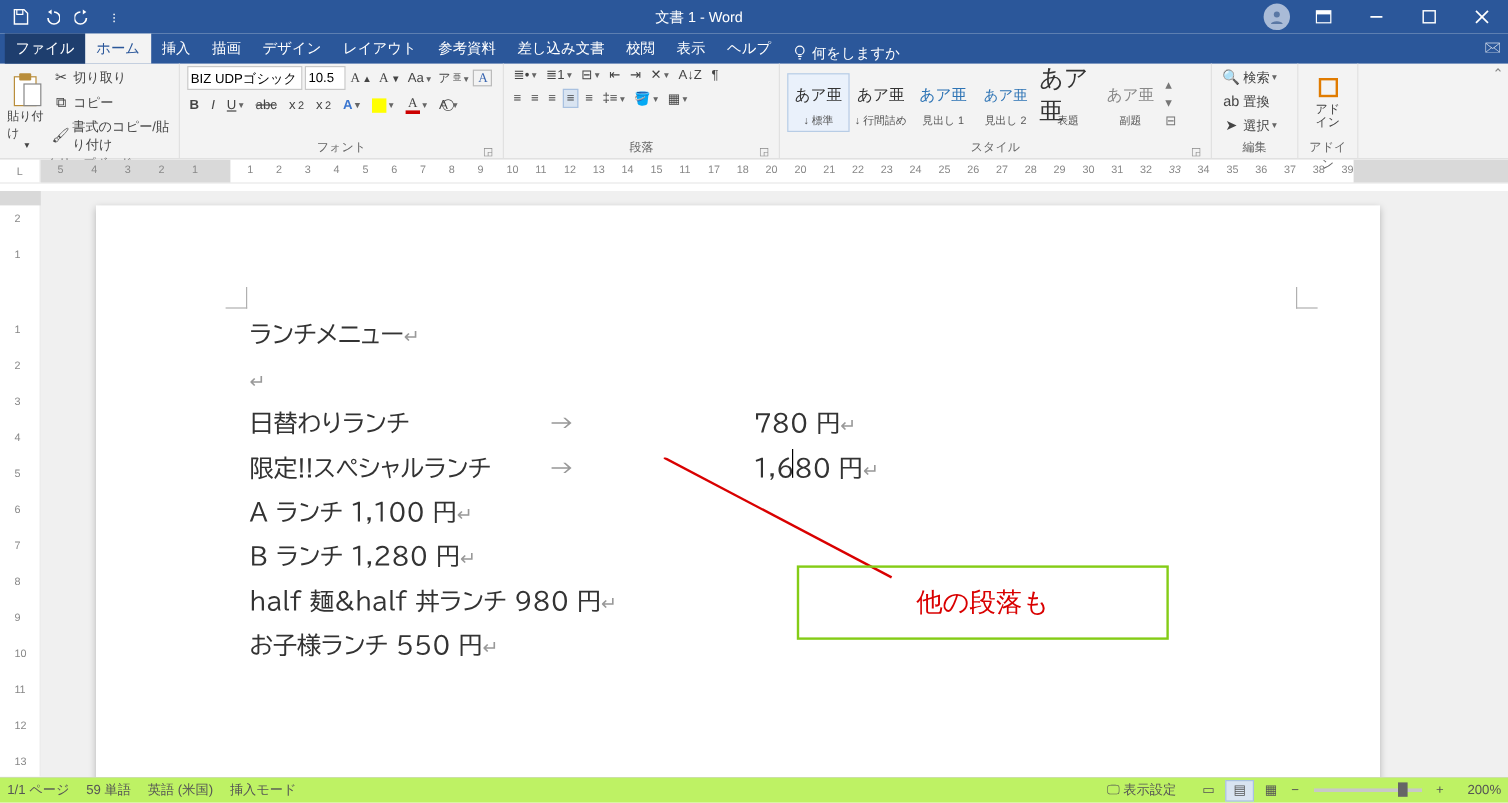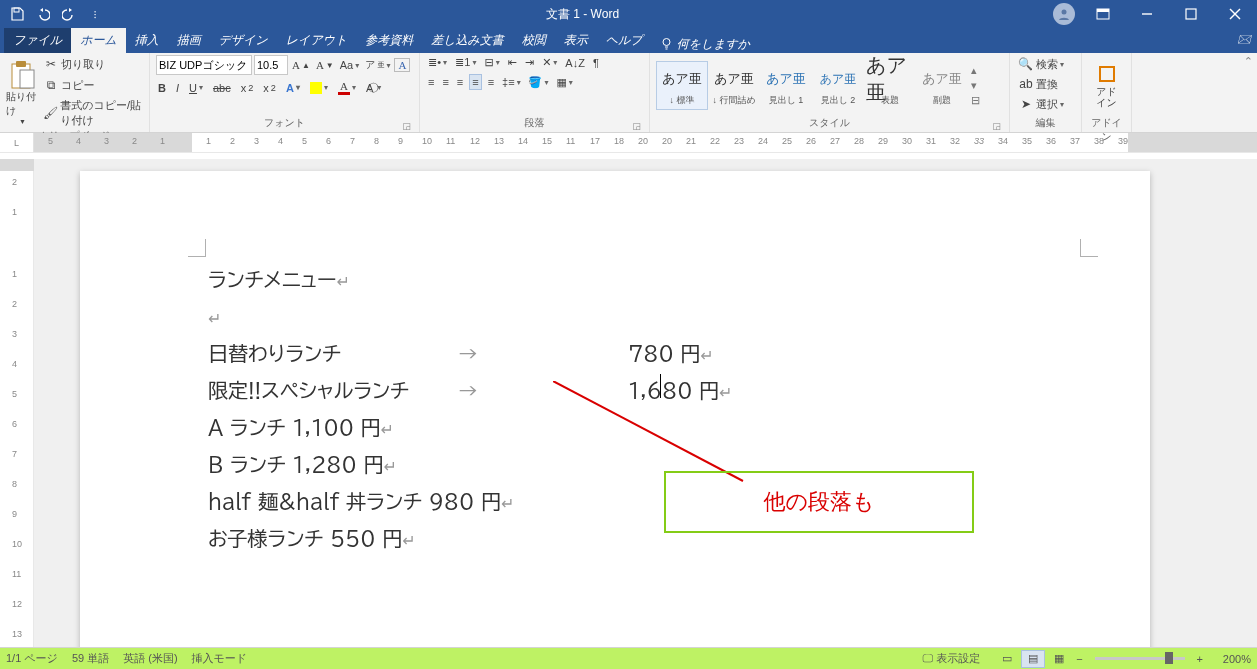--- a/index.html
+++ b/index.html
@@ -6,21 +6,21 @@
   body { font-family: "Yu Gothic UI", "Meiryo", sans-serif; font-size: 11px; background:#fff; width:1257px; height:669px; overflow:hidden; position:relative; color:#444;}
   
   .titlebar { height:28px; background:#2b579a; color:#fff; display:flex; align-items:center; font-size:12px; }
   .titlebar .qat { display:flex; align-items:center; gap:4px; padding:0 6px;}
   .titlebar .qat .qbtn { width:22px; height:22px; display:flex; align-items:center; justify-content:center; }
   .titlebar .title { flex:1; text-align:center; font-size:12px;}
   .titlebar .winctrl { display:flex; align-items:center;}
   .titlebar .winctrl .wbtn { width:44px; height:28px; display:flex; align-items:center; justify-content:center;}
   .titlebar .avatar { width:22px; height:22px; border-radius:50%; background:#a9bbd7; display:flex;align-items:center;justify-content:center; margin-right:6px;}
   
-  .tabsrow { height:25px; background:#2b579a; display:flex; align-items:flex-end; font-size:12px; color:#fff; padding-left:4px; position:relative;font-style:italic;}
+  .tabsrow { height:25px; background:#2b579a; display:flex; align-items:flex-end; font-size:12px; color:#fff; padding-left:4px; position:relative;}
   .tab { padding:4px 9px; height:25px; display:flex; align-items:center; cursor:default;}
   .tab.active { background:#f3f3f3; color:#2b579a;}
   .tab.file { background:#1e3e6e;}
   .tellme { display:flex; align-items:center; gap:4px; padding:0 8px;}
   .tabsrow .right-icons { position:absolute; right:6px; top:0; height:25px; display:flex; align-items:center; gap:6px;}
   
   .ribbon { height:80px; background:#f3f3f3; border-bottom:1px solid #d4d4d4; display:flex;}
   .group { border-right:1px solid #e1e1e1; padding:2px 6px 0 6px; display:flex; flex-direction:column; justify-content:space-between; position:relative;}
   .group .gbody { flex:1; display:flex; align-items:center;}
   .group .glabel { height:16px; font-size:10px; color:#666; text-align:center; position:relative;}

